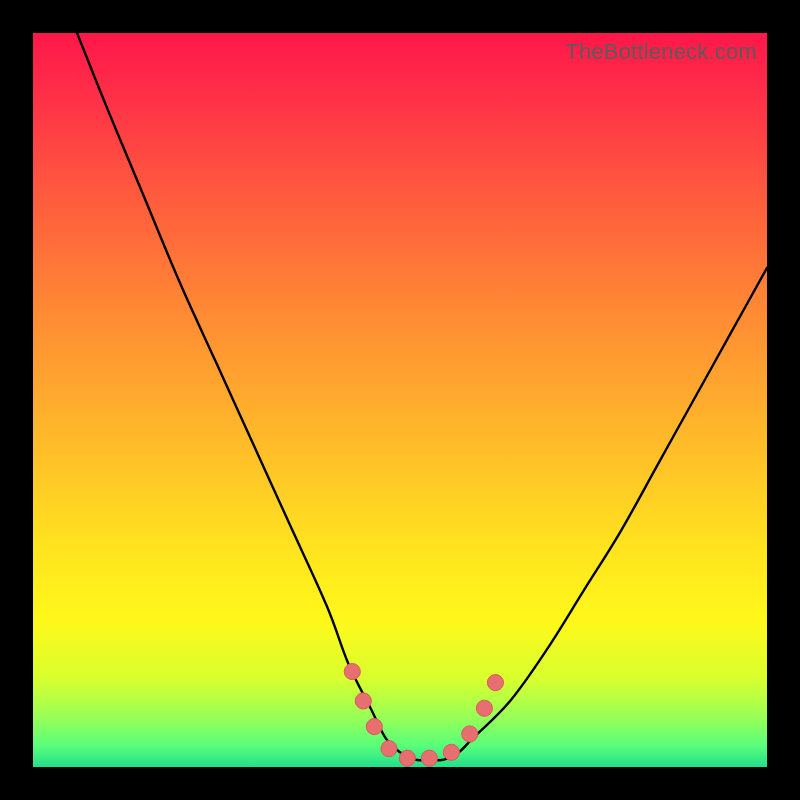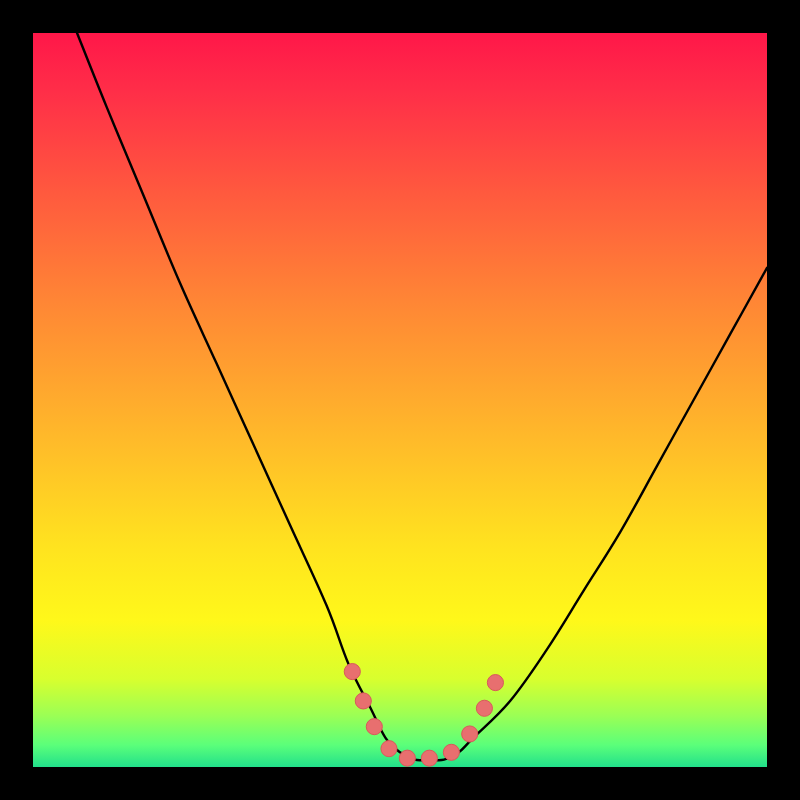--- a/index.html
+++ b/index.html
@@ -58,20 +58,21 @@
     width: 734px;
     height: 734px;
     overflow: visible;
   }
 </style>
 </head>
 <body>
 
 <div class="frame">
   <div class="plot">
+    <div class="attribution">TheBottleneck.com</div>
     <svg class="curve" viewBox="0 0 734 734">
       <path id="bn-curve" fill="none" stroke="#000000" stroke-width="2.4" stroke-linecap="round" d="M 44.04 0.00 C 49.32 13.21, 61.51 44.33, 73.40 73.40 C 85.29 102.47, 96.89 129.77, 110.10 161.48 C 123.31 193.19, 133.59 219.17, 146.80 249.56 C 160.01 279.95, 170.29 301.23, 183.50 330.30 C 196.71 359.37, 206.99 381.97, 220.20 411.04 C 233.41 440.11, 243.69 462.71, 256.90 491.78 C 270.11 520.85, 283.03 547.42, 293.60 572.52 C 304.17 597.62, 307.69 612.74, 315.62 631.24 C 323.55 649.74, 331.03 662.07, 337.64 675.28 C 344.25 688.49, 347.04 696.71, 352.32 704.64 C 357.60 712.57, 361.72 715.36, 367.00 719.32 C 372.28 723.28, 376.40 725.34, 381.68 726.66 C 386.96 727.98, 391.08 726.66, 396.36 726.66 C 401.64 726.66, 405.76 727.98, 411.04 726.66 C 416.32 725.34, 420.44 723.28, 425.72 719.32 C 431.00 715.36, 431.15 713.89, 440.40 704.64 C 449.65 695.39, 463.89 683.79, 477.10 667.94 C 490.31 652.09, 500.59 636.38, 513.80 616.56 C 527.01 596.74, 537.29 578.98, 550.50 557.84 C 563.71 536.70, 573.99 521.58, 587.20 499.12 C 600.41 476.66, 610.69 456.84, 623.90 433.06 C 637.11 409.28, 647.39 390.78, 660.60 367.00 C 673.81 343.22, 684.09 324.72, 697.30 300.94 C 710.51 277.16, 727.39 246.77, 734.00 234.88"></path>
       <g id="bn-markers">
           <circle cx="319.29" cy="638.58" r="8.07" fill="#e86f6f" stroke="#d85a5a" stroke-width="1"></circle>
           <circle cx="330.30" cy="667.94" r="8.07" fill="#e86f6f" stroke="#d85a5a" stroke-width="1"></circle>
           <circle cx="341.31" cy="693.63" r="8.07" fill="#e86f6f" stroke="#d85a5a" stroke-width="1"></circle>
           <circle cx="355.99" cy="715.65" r="8.07" fill="#e86f6f" stroke="#d85a5a" stroke-width="1"></circle>
           <circle cx="374.34" cy="725.19" r="8.07" fill="#e86f6f" stroke="#d85a5a" stroke-width="1"></circle>
           <circle cx="396.36" cy="725.19" r="8.07" fill="#e86f6f" stroke="#d85a5a" stroke-width="1"></circle>
           <circle cx="418.38" cy="719.32" r="8.07" fill="#e86f6f" stroke="#d85a5a" stroke-width="1"></circle>

